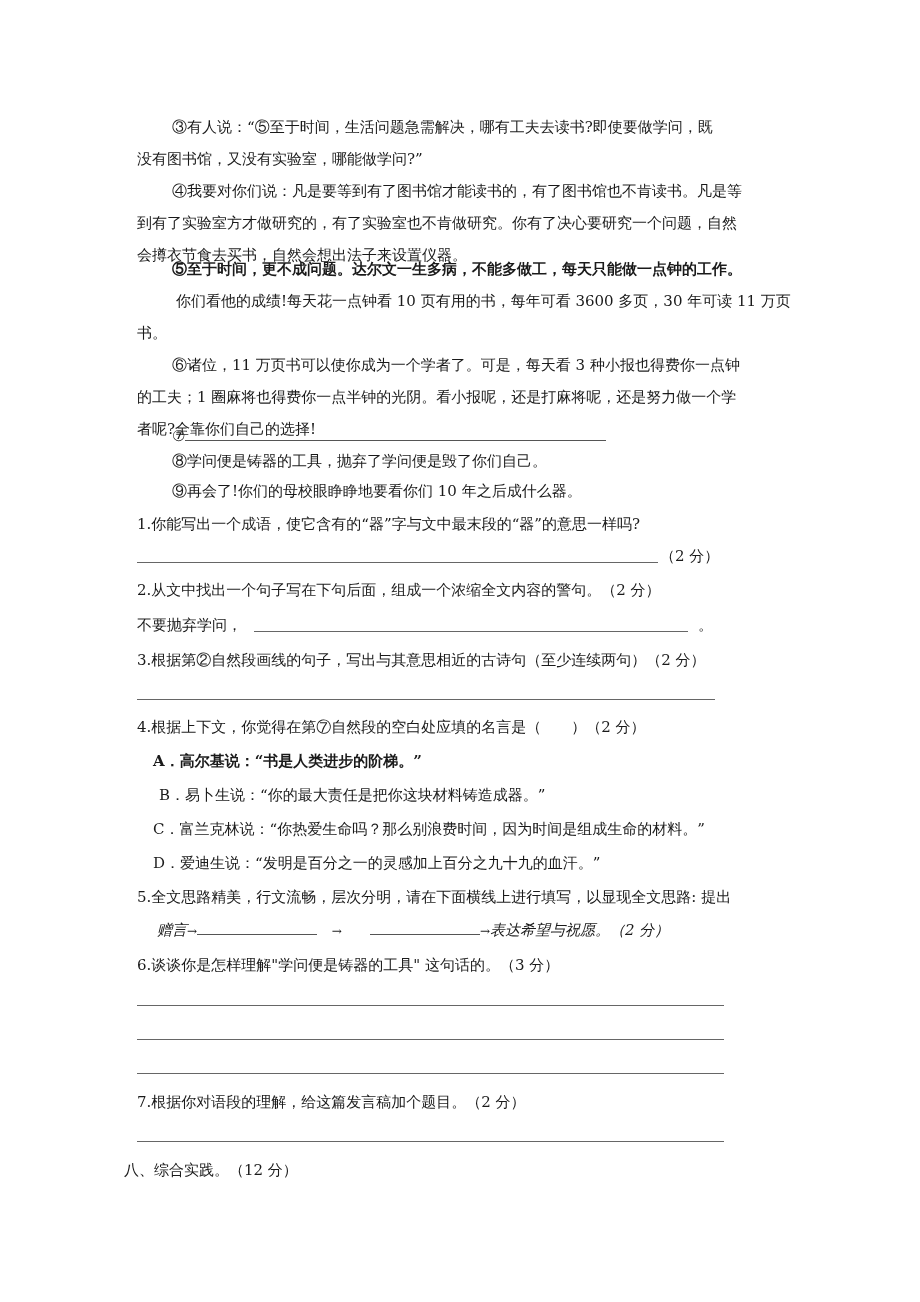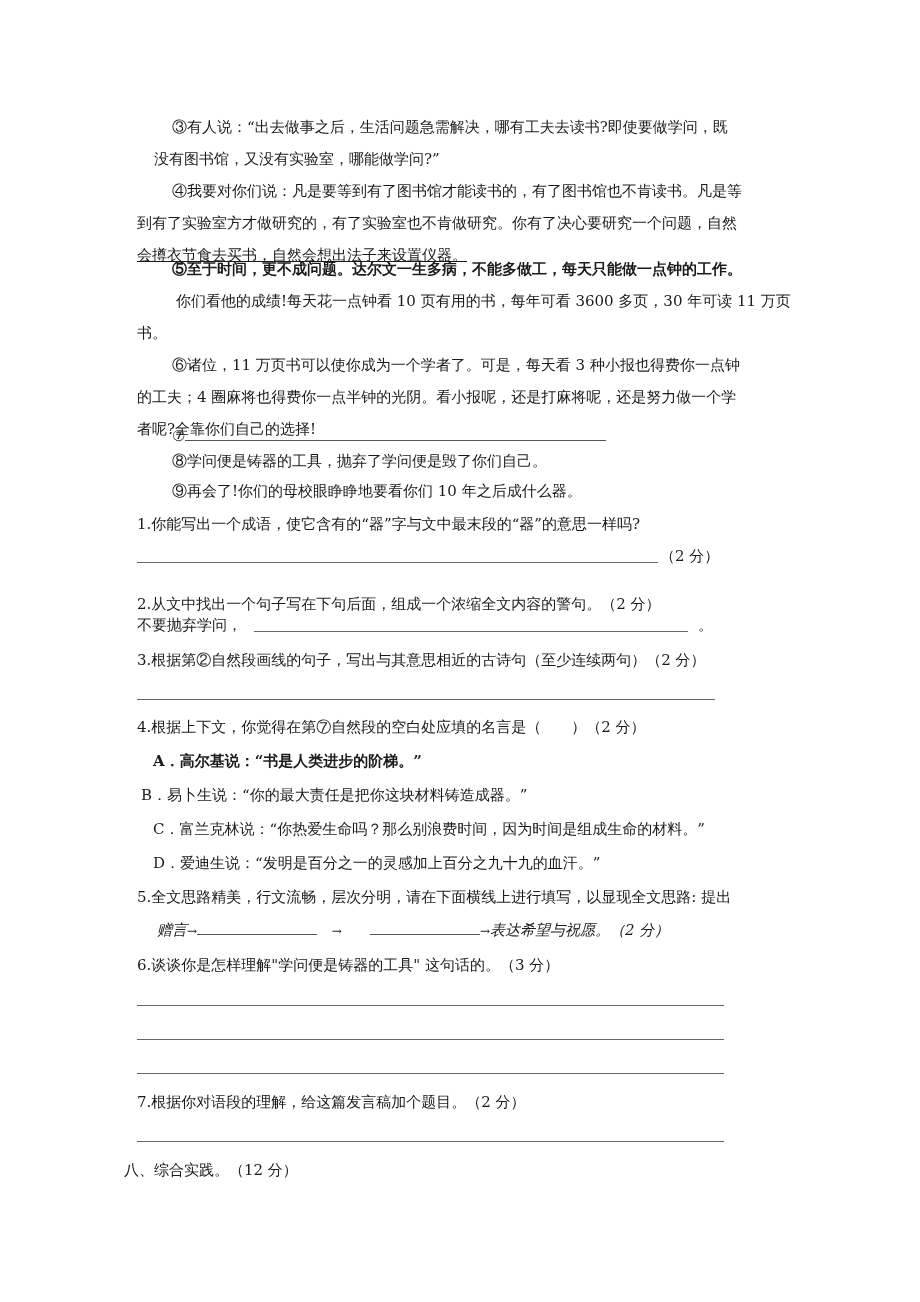--- a/index.html
+++ b/index.html
@@ -9,56 +9,56 @@
     color: #1a1a1a; font-size: 15px;
   }
   .line { position: absolute; white-space: nowrap; line-height: 20px; }
   .ul { display: inline-block; border-bottom: 1px solid #555; height: 14px; vertical-align: baseline; }
   .hr { position: absolute; height: 0; border-top: 1px solid #666; }
   .arrow { font-size: 12px; }
 </style>
 </head>
 <body>
 
-<div class="line" style="left:172px;top:117px;">③有人说：“出去做事之后，生活问题急需解决，哪有工夫去读书?即使要做学问，既</div>
-<div class="line" style="left:154px;top:149px;">没有图书馆，又没有实验室，哪能做学问?”</div>
+<div class="line" style="left:172px;top:117px;">③有人说：“⑤至于时间，生活问题急需解决，哪有工夫去读书?即使要做学问，既</div>
+<div class="line" style="left:137px;top:149px;">没有图书馆，又没有实验室，哪能做学问?”</div>
 
 <div class="line" style="left:172px;top:181px;">④我要对你们说：凡是要等到有了图书馆才能读书的，有了图书馆也不肯读书。凡是等</div>
 <div class="line" style="left:137px;top:213px;">到有了实验室方才做研究的，有了实验室也不肯做研究。你有了决心要研究一个问题，自然</div>
-<div class="line" style="left:137px;top:245px;text-decoration:underline;">会撙衣节食去买书，自然会想出法子来设置仪器。</div>
+<div class="line" style="left:137px;top:245px;">会撙衣节食去买书，自然会想出法子来设置仪器。</div>
 
 <div class="line" style="left:172px;top:259px;font-weight:bold;">⑤至于时间，更不成问题。达尔文一生多病，不能多做工，每天只能做一点钟的工作。</div>
 <div class="line" style="left:137px;top:291px;margin-left:39px;">你们看他的成绩!每天花一点钟看 10 页有用的书，每年可看 3600 多页，30 年可读 11 万页</div>
 <div class="line" style="left:137px;top:323px;">书。</div>
 
 <div class="line" style="left:172px;top:355px;">⑥诸位，11 万页书可以使你成为一个学者了。可是，每天看 3 种小报也得费你一点钟</div>
-<div class="line" style="left:137px;top:387px;">的工夫；4 圈麻将也得费你一点半钟的光阴。看小报呢，还是打麻将呢，还是努力做一个学</div>
+<div class="line" style="left:137px;top:387px;">的工夫；1 圈麻将也得费你一点半钟的光阴。看小报呢，还是打麻将呢，还是努力做一个学</div>
 <div class="line" style="left:137px;top:419px;">者呢?全靠你们自己的选择!</div>
 
 <div class="line" style="left:172px;top:426px;">
   <span>⑦</span><span class="ul" style="width:421px;"></span>
 </div>
 <div class="line" style="left:172px;top:451px;">⑧学问便是铸器的工具，抛弃了学问便是毁了你们自己。</div>
 <div class="line" style="left:172px;top:481px;">⑨再会了!你们的母校眼睁睁地要看你们 10 年之后成什么器。</div>
 
 <div class="line" style="left:137px;top:514px;text-align:center;">1.你能写出一个成语，使它含有的“器”字与文中最末段的“器”的意思一样吗?</div>
 <div class="hr" style="left:137px;top:562px;width:521px;"></div>
 <div class="line" style="left:660px;top:546px;">（2 分）</div>
 
-<div class="line" style="left:137px;top:580px;margin-top:14px;">2.从文中找出一个句子写在下句后面，组成一个浓缩全文内容的警句。（2 分）</div>
+<div class="line" style="left:137px;top:580px;">2.从文中找出一个句子写在下句后面，组成一个浓缩全文内容的警句。（2 分）</div>
 <div class="line" style="left:137px;top:615px;">不要抛弃学问，</div>
 <div class="hr" style="left:254px;top:631px;width:434px;"></div>
 <div class="line" style="left:698px;top:615px;">。</div>
 
 <div class="line" style="left:137px;top:650px;">3.根据第②自然段画线的句子，写出与其意思相近的古诗句（至少连续两句）（2 分）</div>
 <div class="hr" style="left:137px;top:699px;width:578px;"></div>
 
 <div class="line" style="left:137px;top:717px;">4.根据上下文，你觉得在第⑦自然段的空白处应填的名言是（　　）（2 分）</div>
 <div class="line" style="left:153px;top:751px;font-weight:bold;">A．高尔基说：“书是人类进步的阶梯。”</div>
-<div class="line" style="left:141px;top:785px;">B．易卜生说：“你的最大责任是把你这块材料铸造成器。”</div>
+<div class="line" style="left:159px;top:785px;">B．易卜生说：“你的最大责任是把你这块材料铸造成器。”</div>
 <div class="line" style="left:153px;top:819px;">C．富兰克林说：“你热爱生命吗？那么别浪费时间，因为时间是组成生命的材料。”</div>
 <div class="line" style="left:153px;top:853px;">D．爱迪生说：“发明是百分之一的灵感加上百分之九十九的血汗。”</div>
 
 <div class="line" style="left:137px;top:887px;">5.全文思路精美，行文流畅，层次分明，请在下面横线上进行填写，以显现全文思路: 提出</div>
 <div class="line" style="left:157px;top:920px;font-style:italic;">
   <span>赠言</span><span class="arrow">→</span><span class="ul" style="width:120px;"></span>
   <span style="display:inline-block;width:10px;"></span><span class="arrow">→</span><span style="display:inline-block;width:28px;"></span><span class="ul" style="width:110px;"></span><span class="arrow">→</span><span>表达希望与祝愿。（2 分）</span>
 </div>
 
 <div class="line" style="left:137px;top:955px;">6.谈谈你是怎样理解"学问便是铸器的工具" 这句话的。（3 分）</div>

